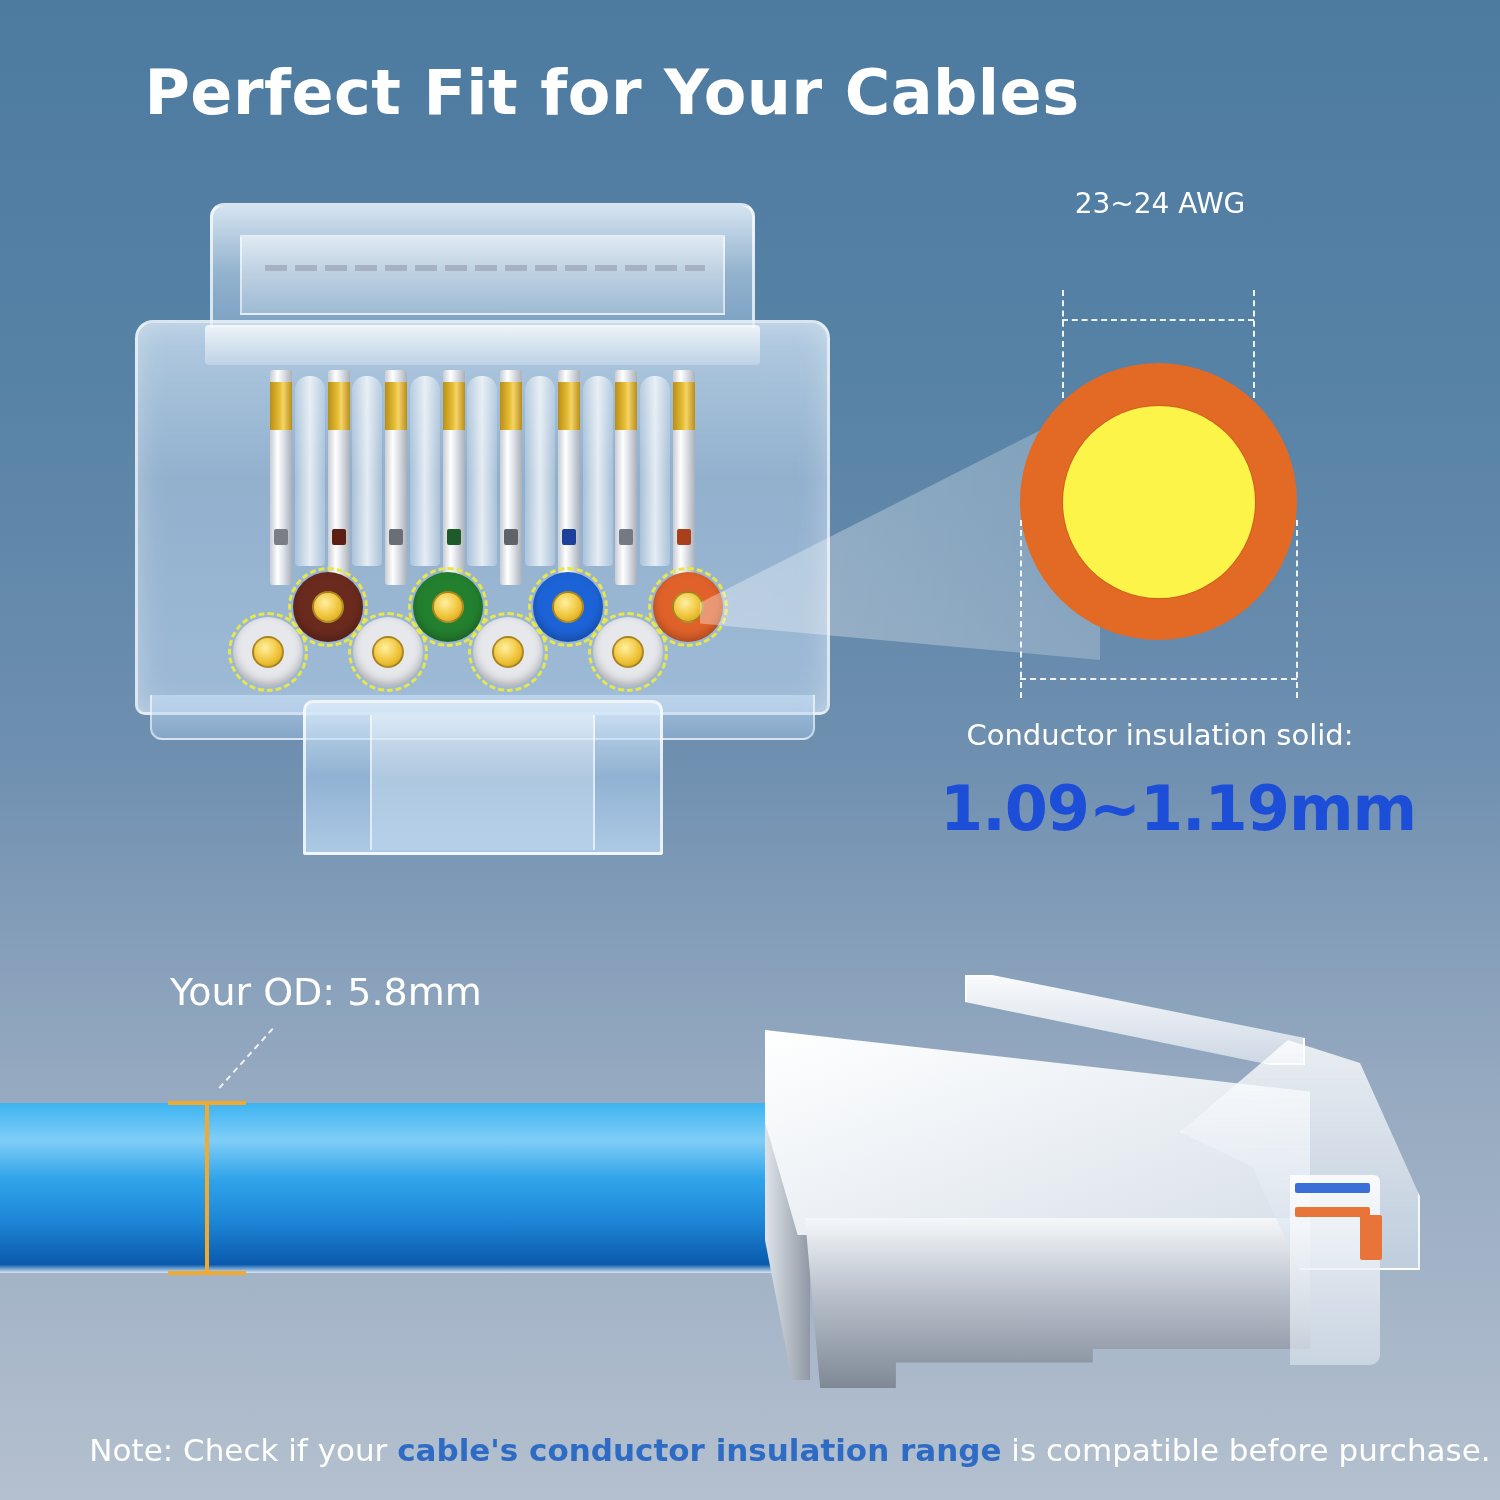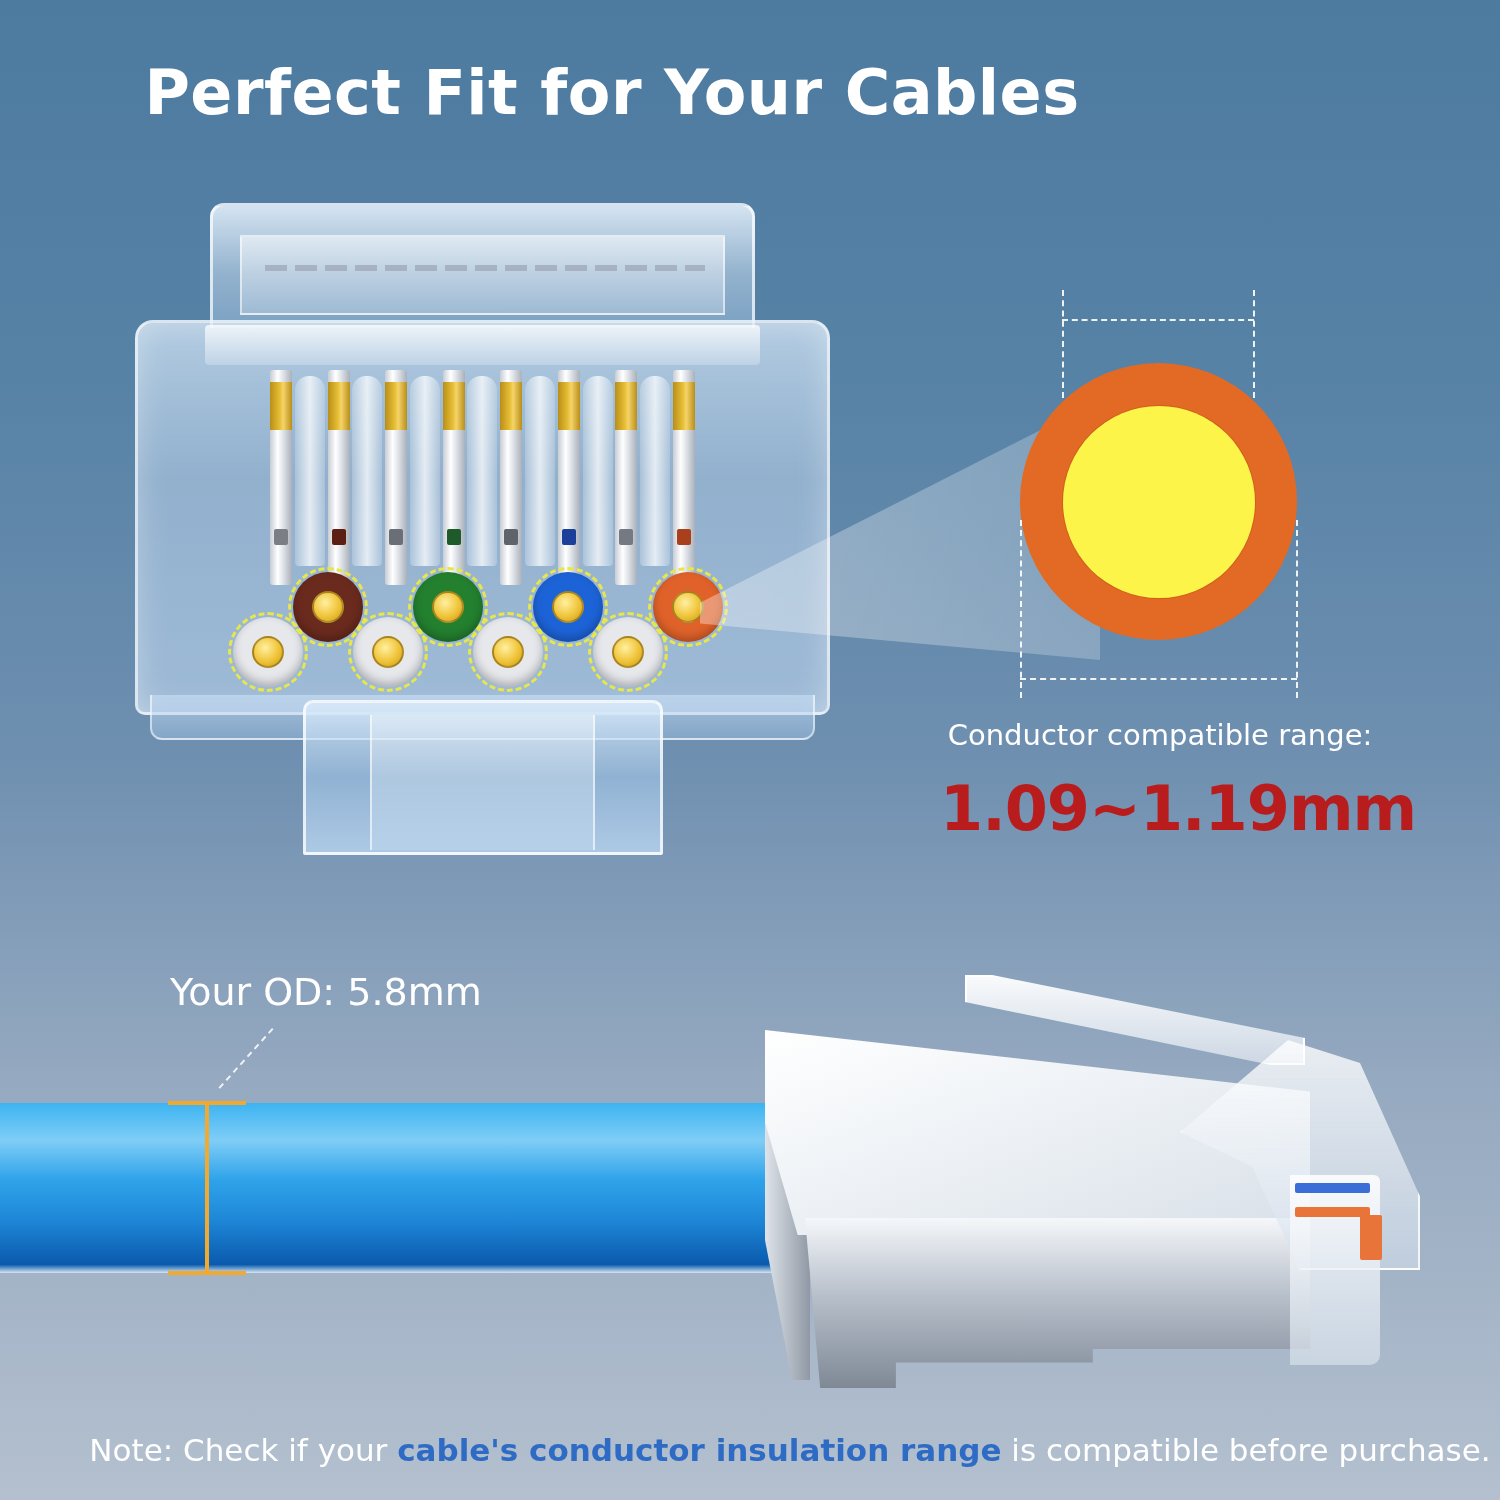--- a/index.html
+++ b/index.html
@@ -125,21 +125,21 @@
       width: 192px; height: 192px; border-radius: 50%;
       background: #fdf44a;
       box-shadow: 0 0 0 1px rgba(180,80,20,0.4);
     }
     .range-label {
       left: 940px; top: 718px; width: 440px; text-align: center;
       font-size: 29px; color: #ffffff;
     }
     .range-value {
       left: 940px; top: 772px; width: 440px; text-align: center;
-      font-size: 62px; font-weight: bold; color: #b91c1c; letter-spacing: -1px;
+      font-size: 62px; font-weight: bold; color: #1d4ed8; letter-spacing: -1px;
     }
 
     
     .od-label {
       left: 170px; top: 970px; font-size: 38px; color: #ffffff;
     }
     .od-leader {
       left: 215px; top: 1025px; width: 2px; height: 80px;
       border-left: 2px dashed rgba(255,255,255,0.85);
       transform: rotate(40deg); transform-origin: top left;
@@ -277,35 +277,36 @@
   </div>
 
   <div class="abs bottom-lip"></div>
   <div class="abs latch-bottom"></div>
   <div class="abs latch-bottom-inner"></div>
 </div>
 
 <div class="abs beam"></div>
 
 <div class="abs xs-label">
+  <div>23~24 AWG</div>
 </div>
 
 <div class="abs dash-v" style="left:1062px; top:290px; height:200px;"></div>
 <div class="abs dash-v" style="left:1253px; top:290px; height:200px;"></div>
 <div class="abs dash-h" style="left:1062px; top:319px; width:192px;"></div>
 
 <div class="abs insulation">
   <div class="conductor"></div>
 </div>
 
 <div class="abs dash-v" style="left:1020px; top:520px; height:178px;"></div>
 <div class="abs dash-v" style="left:1296px; top:520px; height:178px;"></div>
 <div class="abs dash-h" style="left:1020px; top:678px; width:277px;"></div>
 
-<div class="abs range-label">Conductor compatible range:</div>
+<div class="abs range-label">Conductor insulation solid:</div>
 <div class="abs range-value">1.09~1.19mm</div>
 
 <div class="abs od-label">Your OD: 5.8mm</div>
 <div class="abs od-leader" style="left:272px; top:1028px; transform: rotate(42deg);"></div>
 <div class="abs cable"></div>
 <div class="abs od-bar od-v"></div>
 <div class="abs od-bar od-top"></div>
 <div class="abs od-bar od-bot"></div>
 
 <div class="abs shell-edge"></div>

